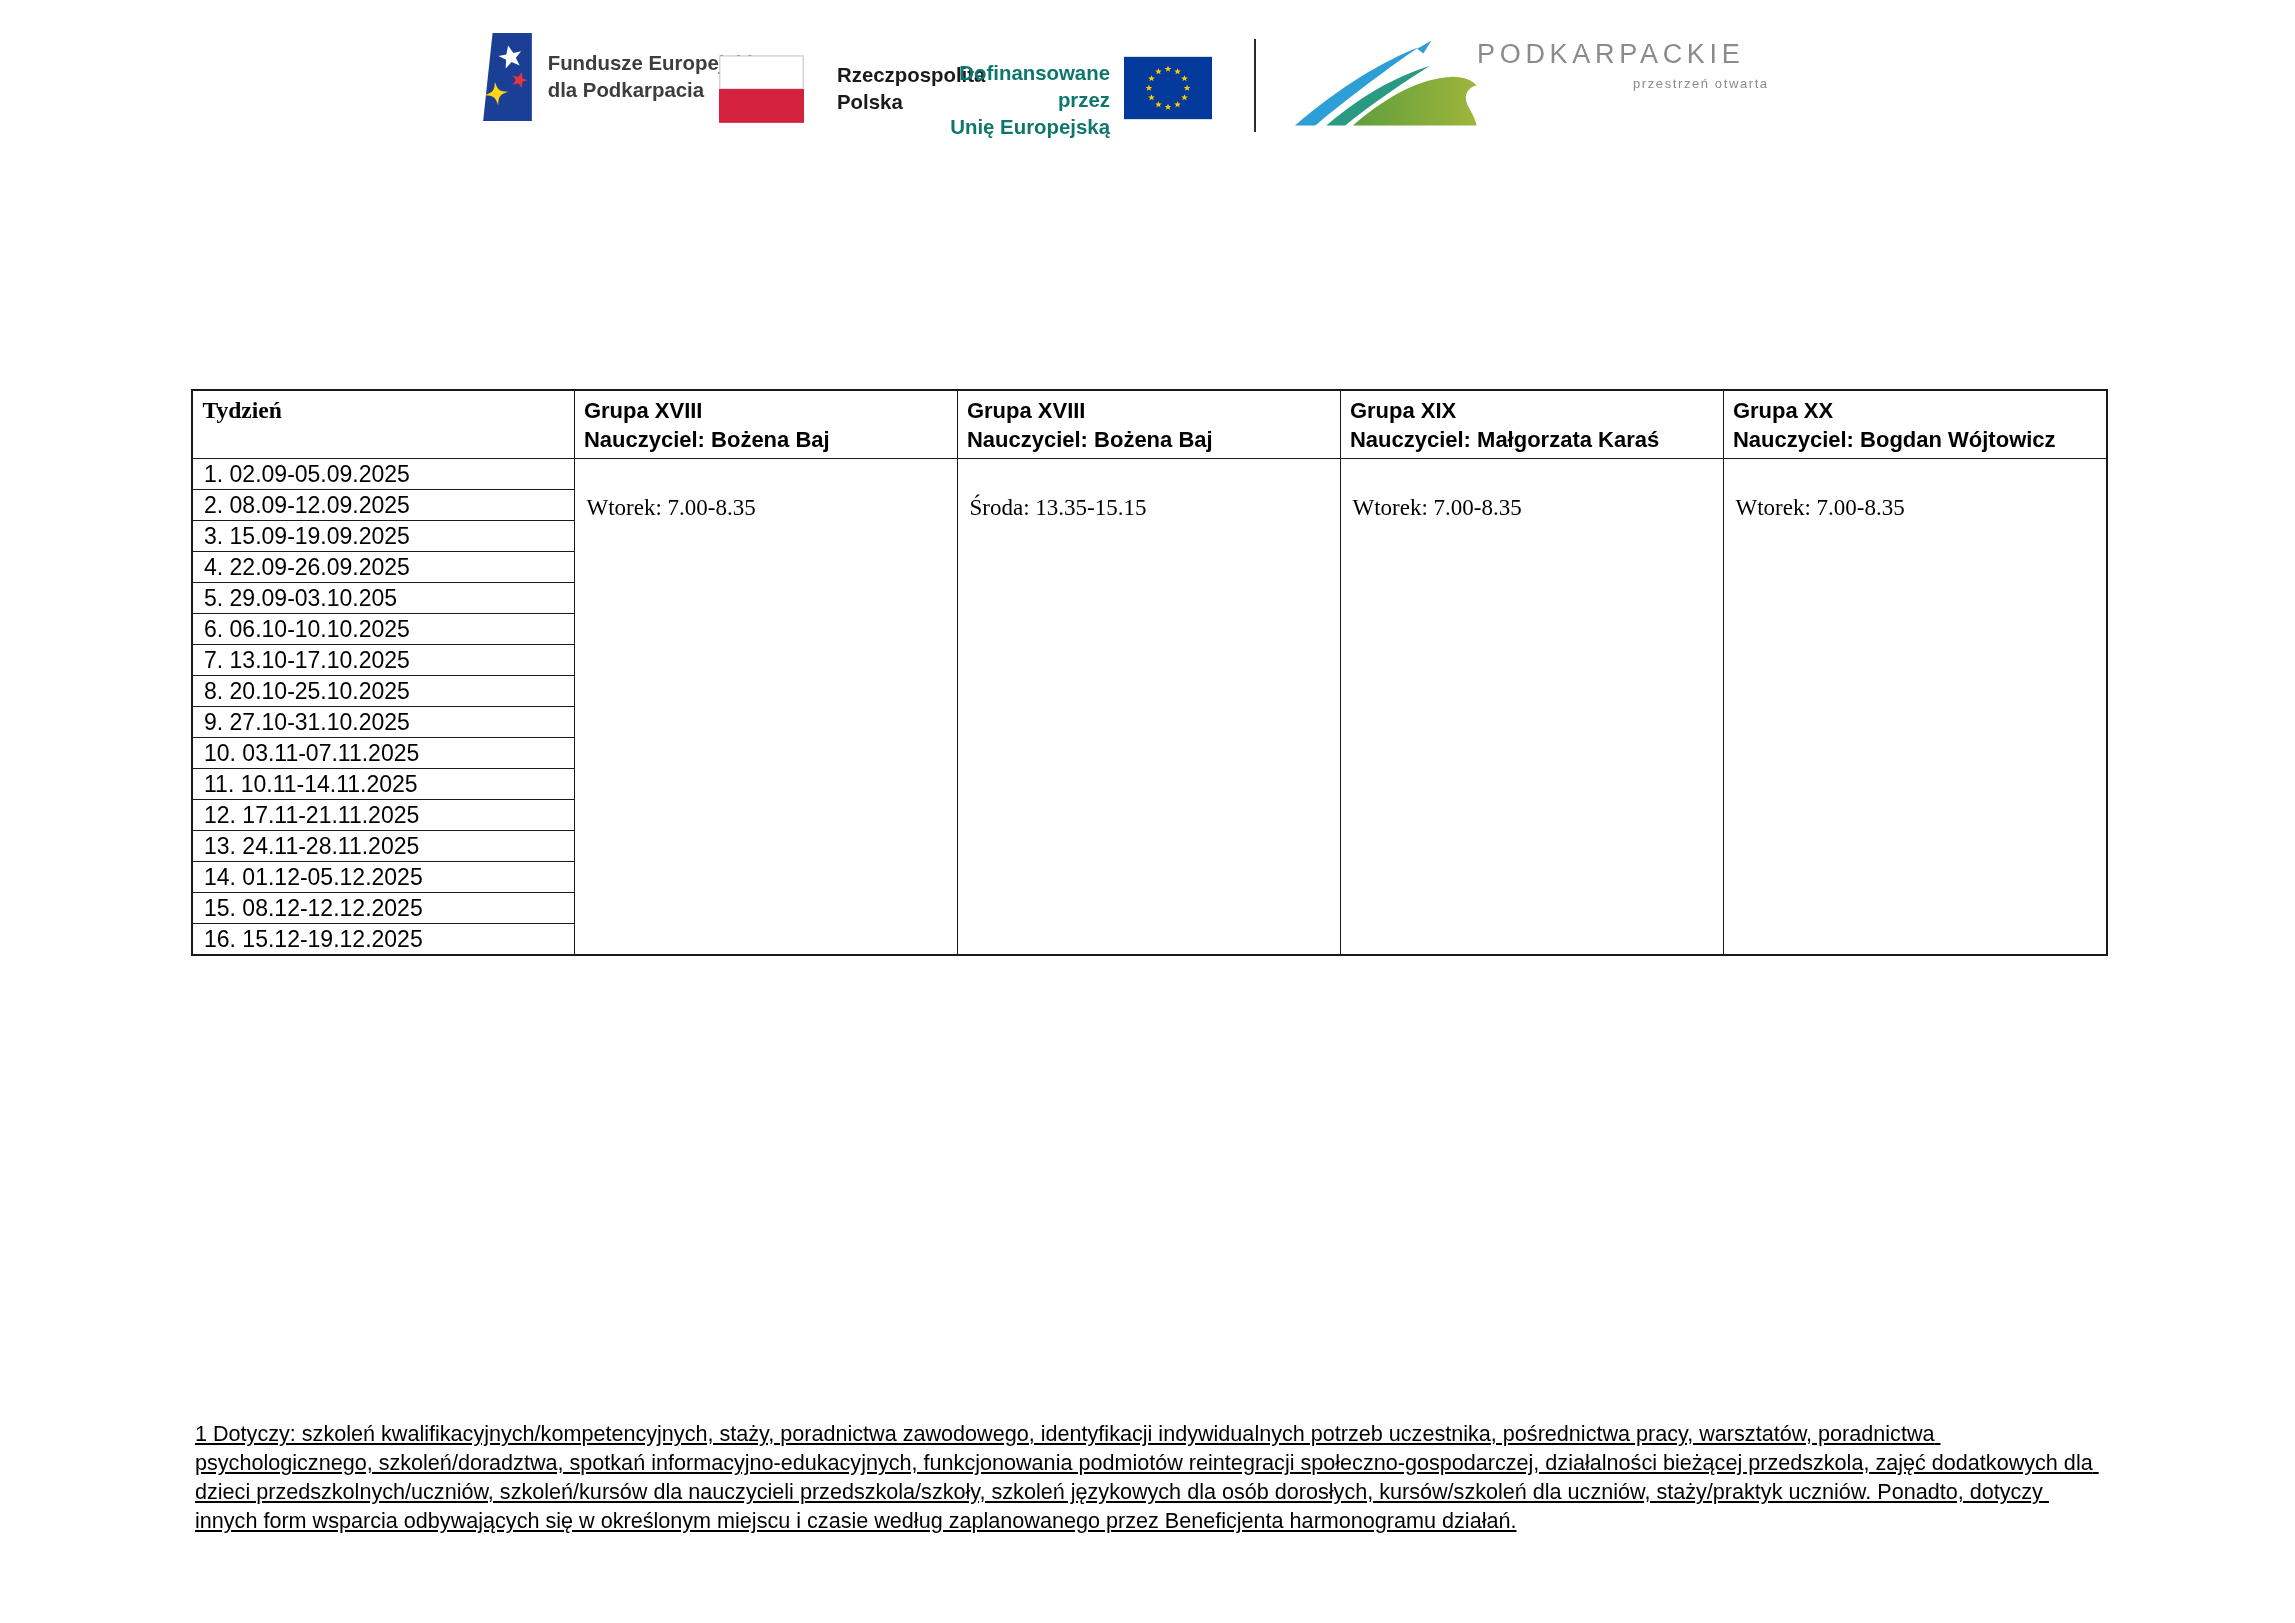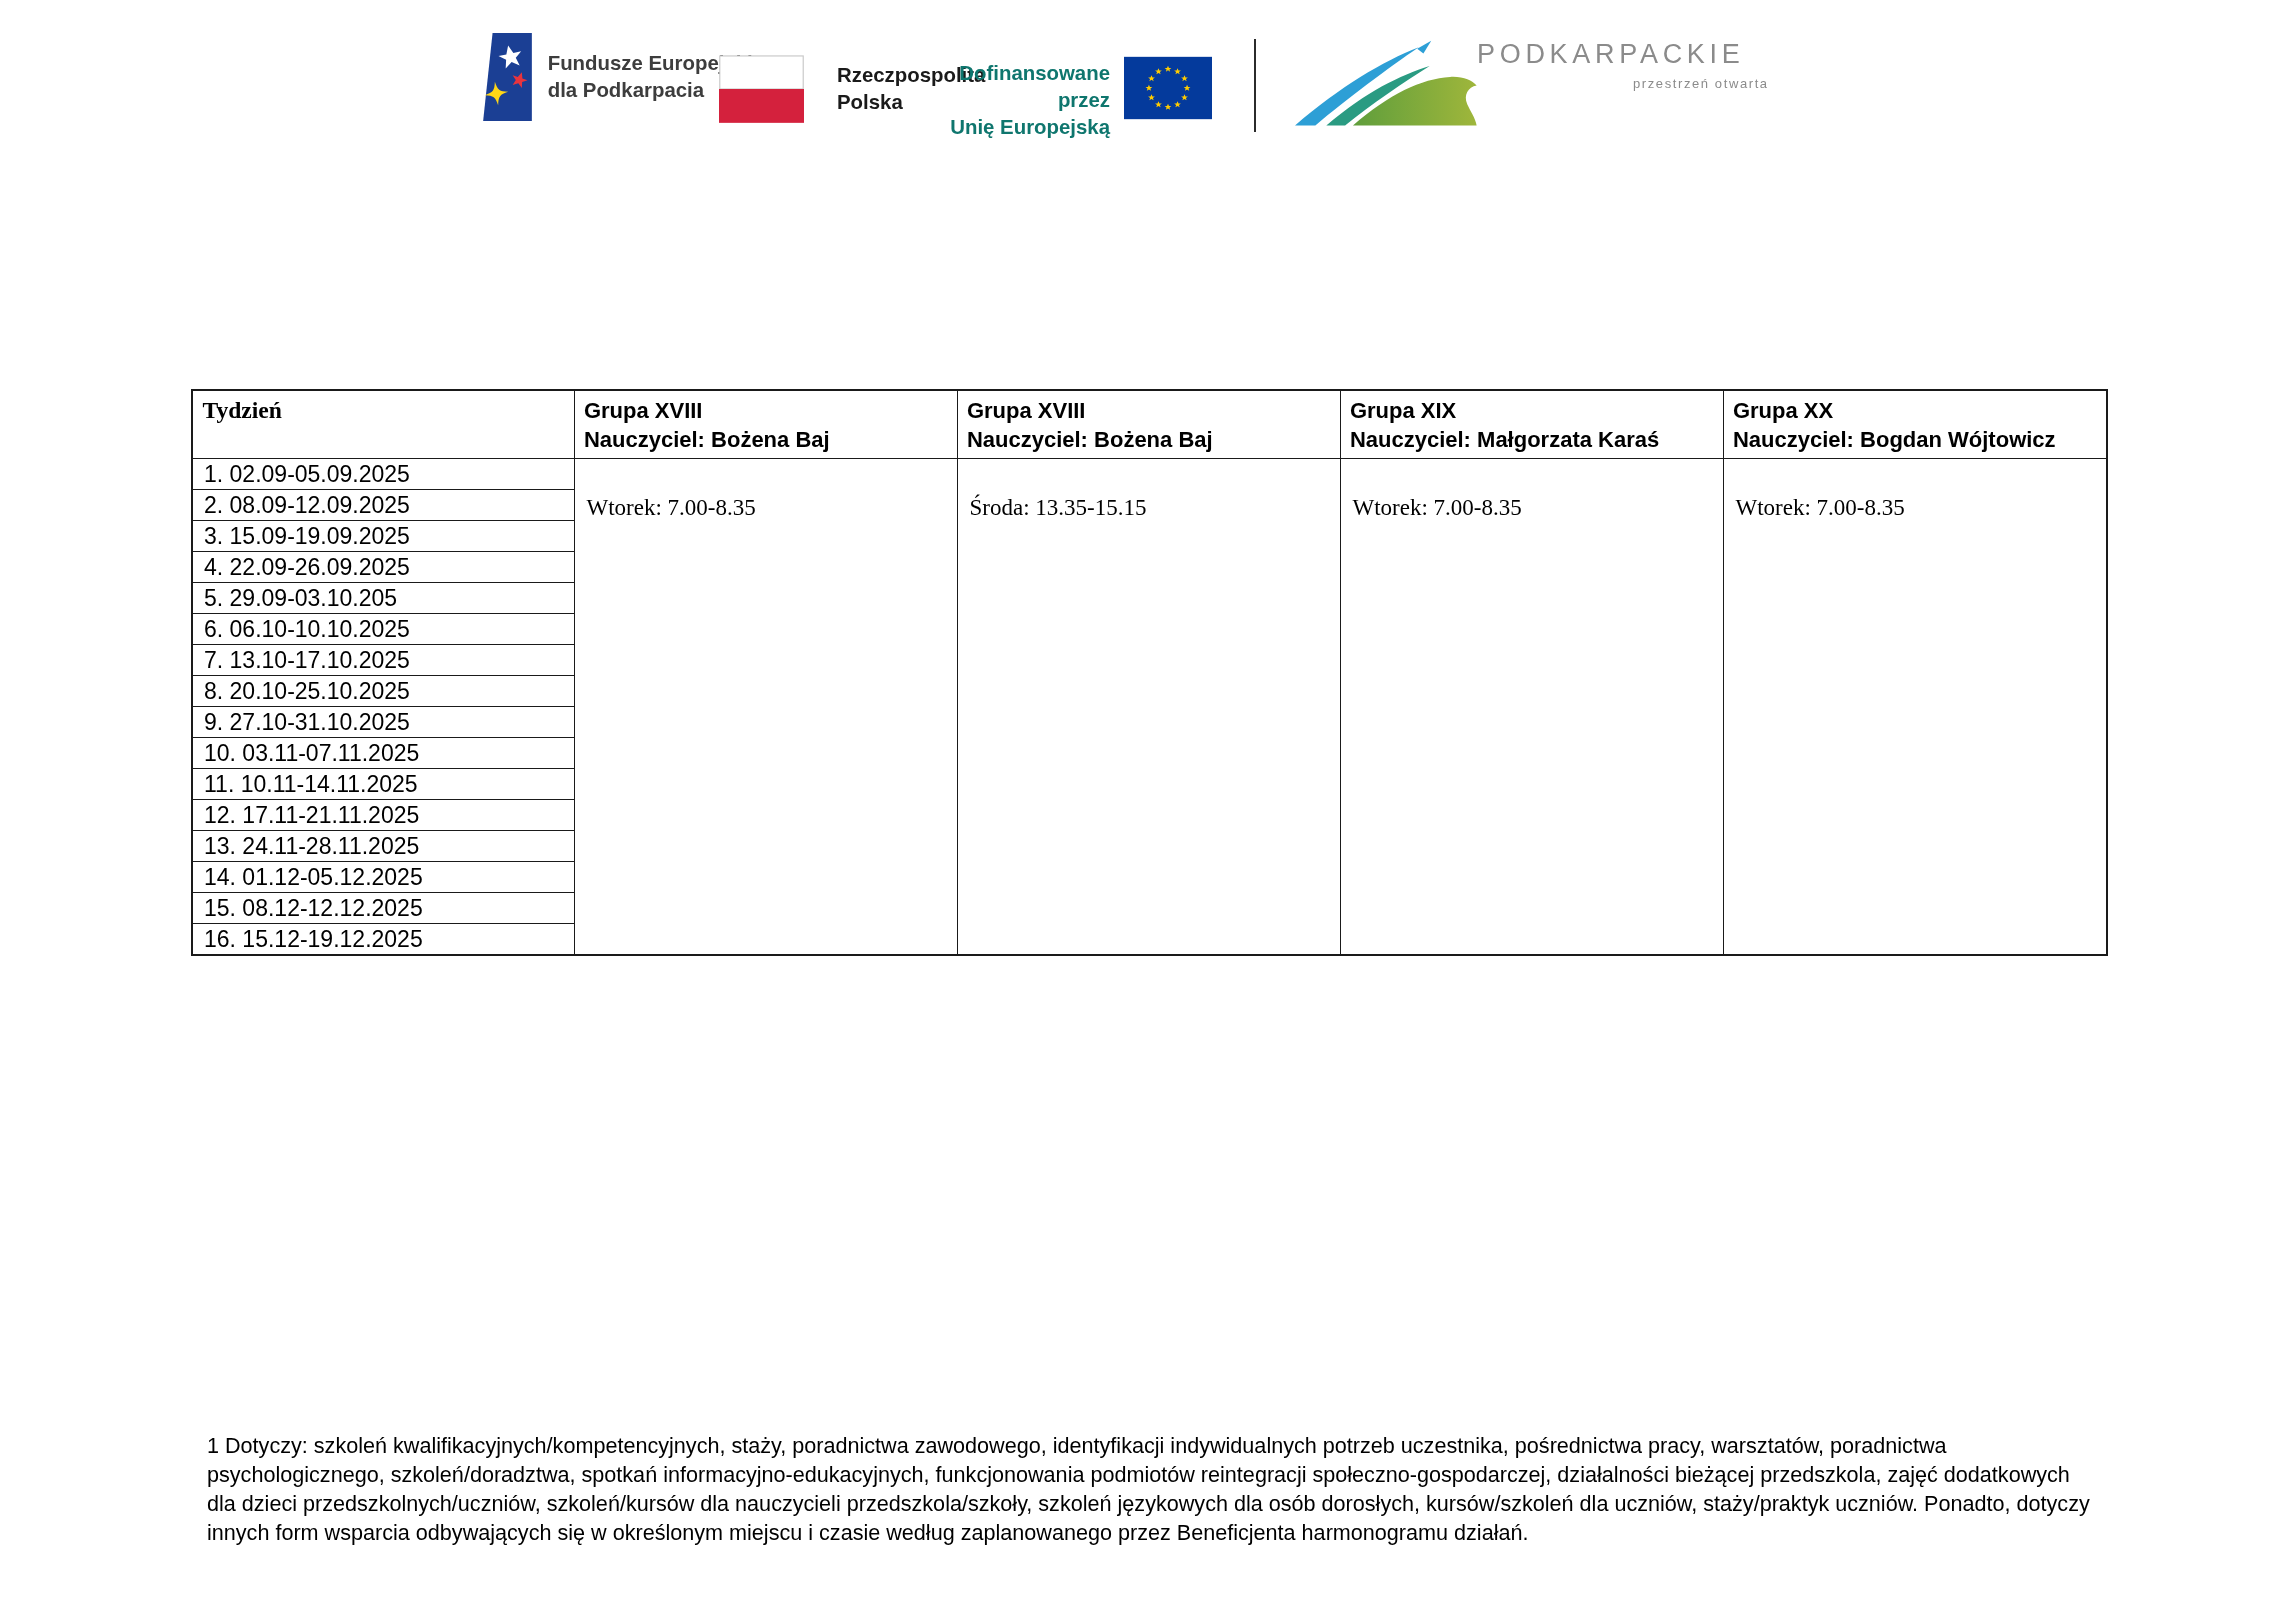--- a/index.html
+++ b/index.html
@@ -49,21 +49,21 @@
     white-space:nowrap; overflow:hidden; box-sizing:border-box;
   }
   td.group-cell { vertical-align:top; }
   .schedule-text { margin:35px 0 0 11px; font-size:23px;font-family:Liberation Serif, serif; }
 
   
   .footnotes {
     position:absolute; left:191px; top:1415px; width:1922px;
     font-size:21.6px; line-height:29px; color:#000;
   }
-  .footnotes p { margin:16px; white-space:pre-wrap; }
+  .footnotes p { margin:4px; white-space:pre-wrap;text-decoration:underline; }
 </style>
 </head>
 <body>
 
 <div class="page">
 
   <div class="logo-strip">
 
     <div class="logo logo-funds">
       <svg width="49" height="88" viewBox="0 0 62 112">

